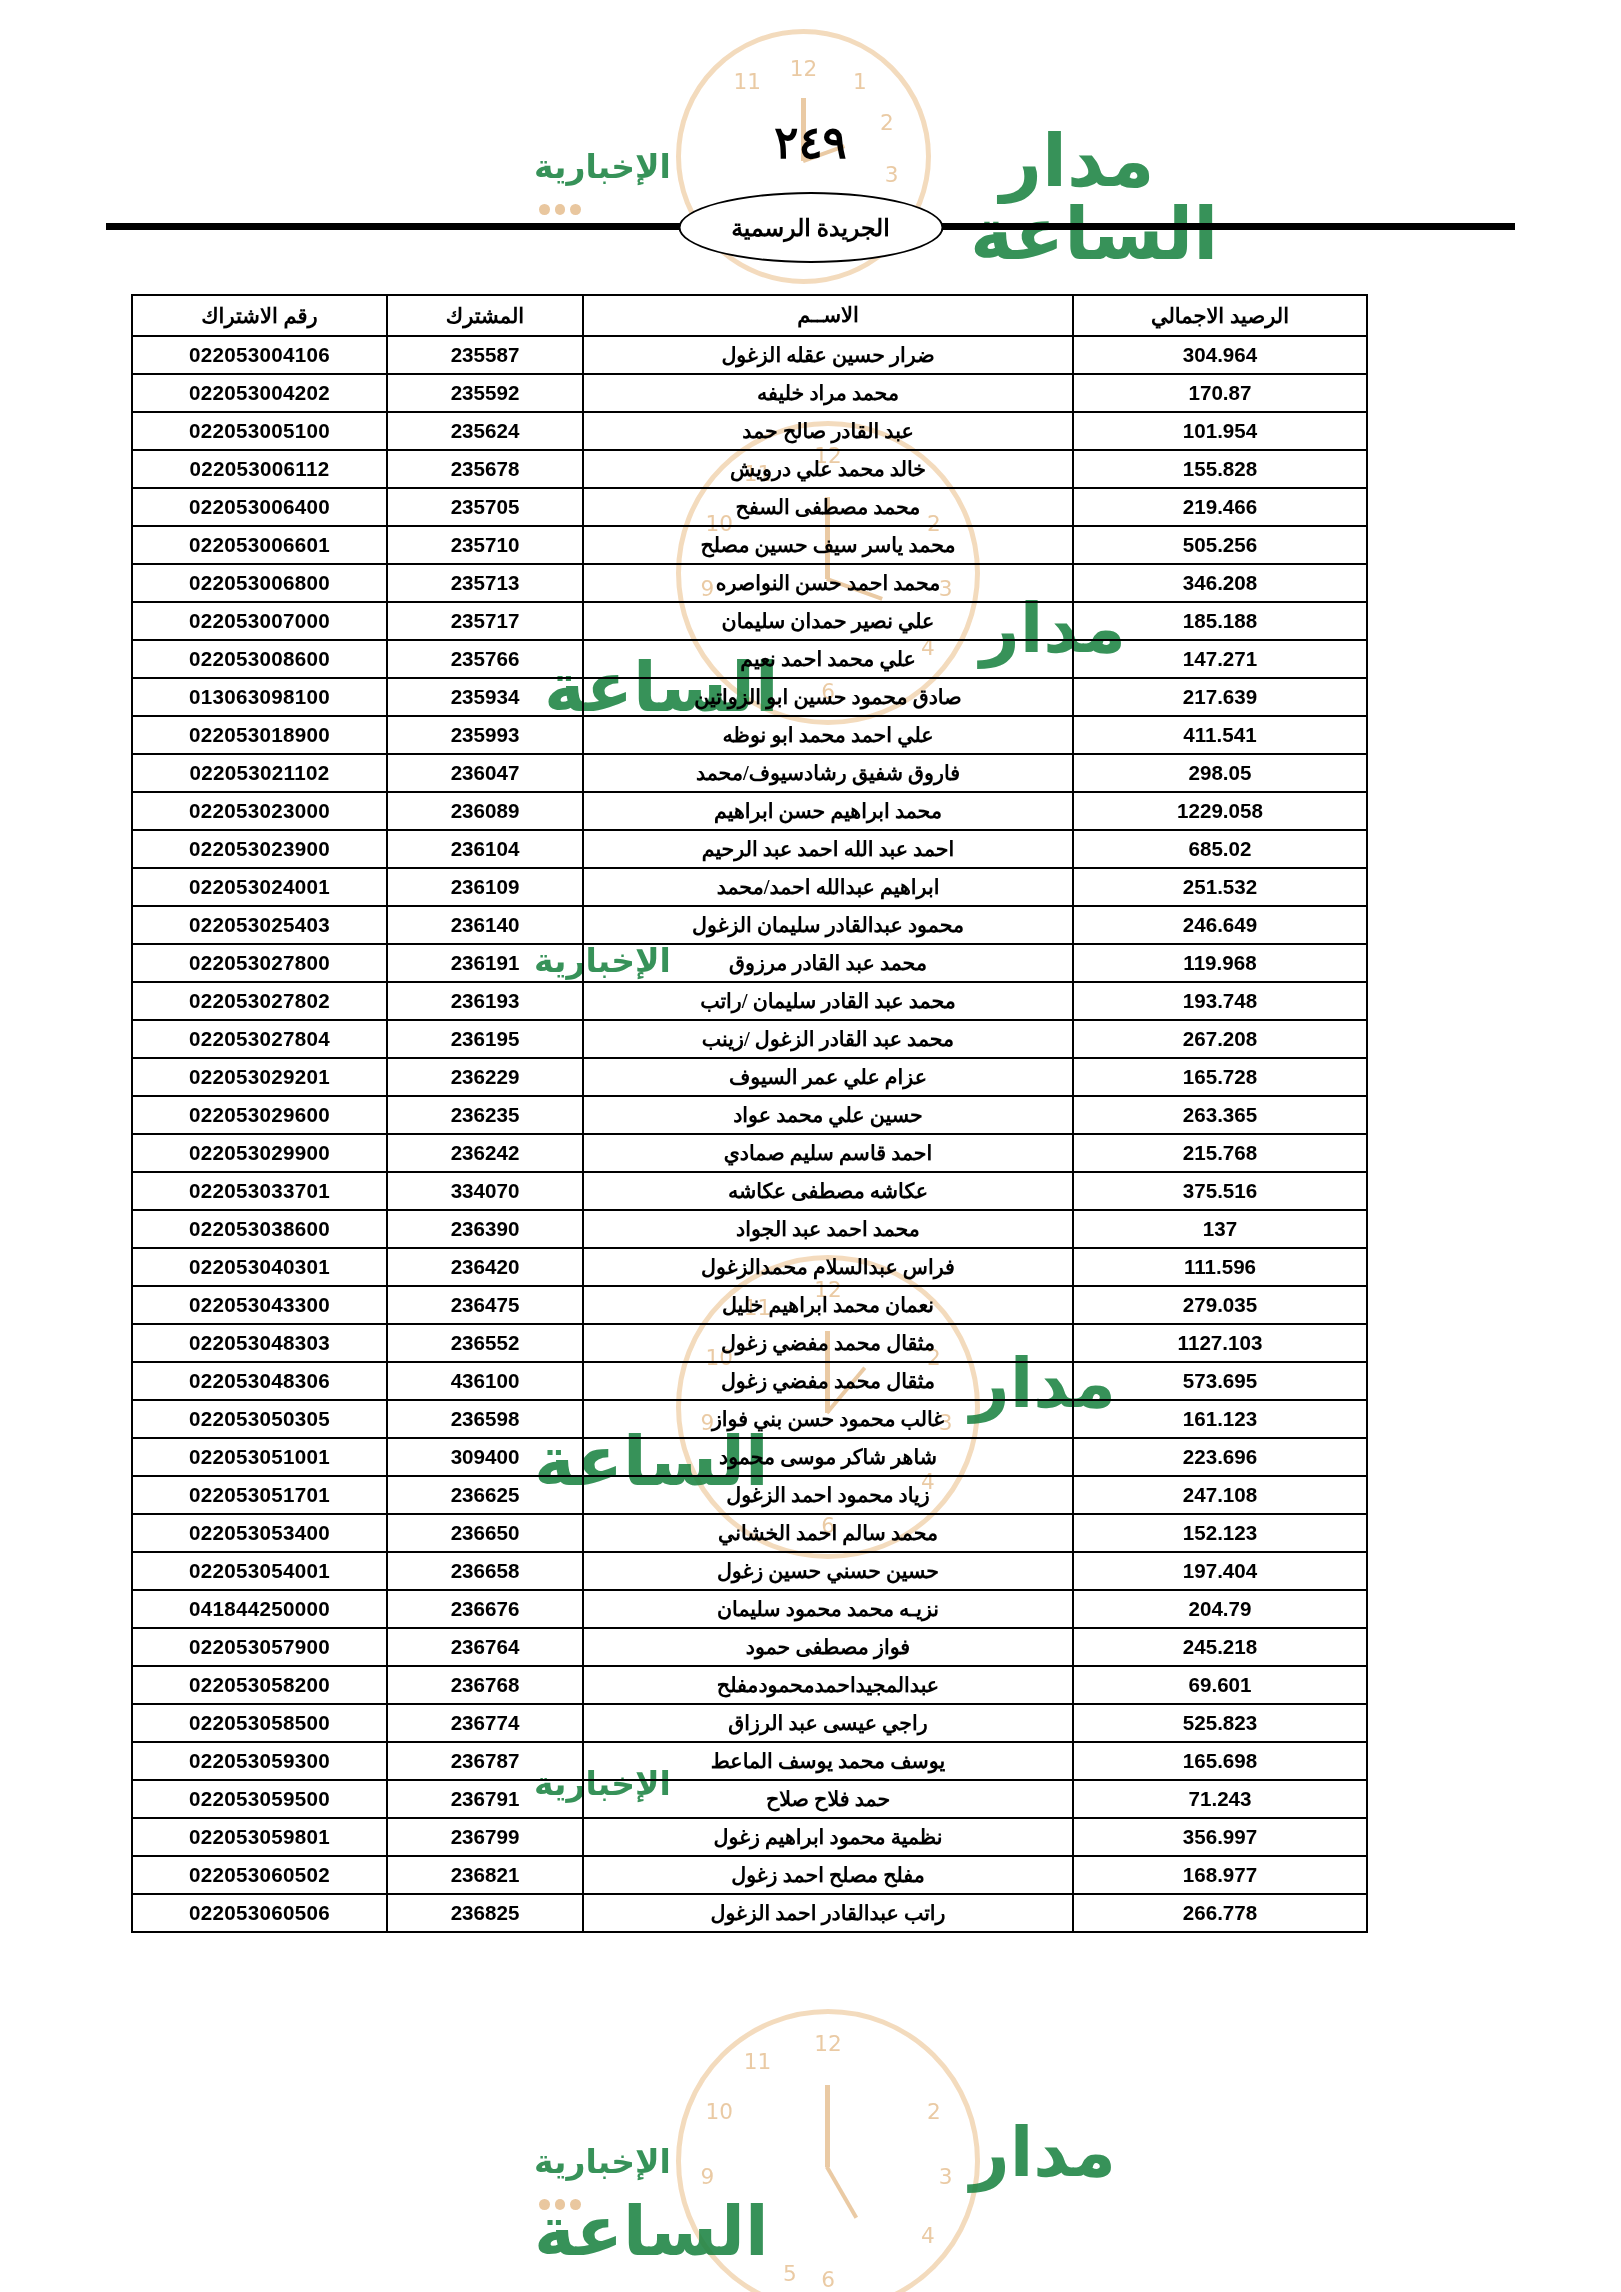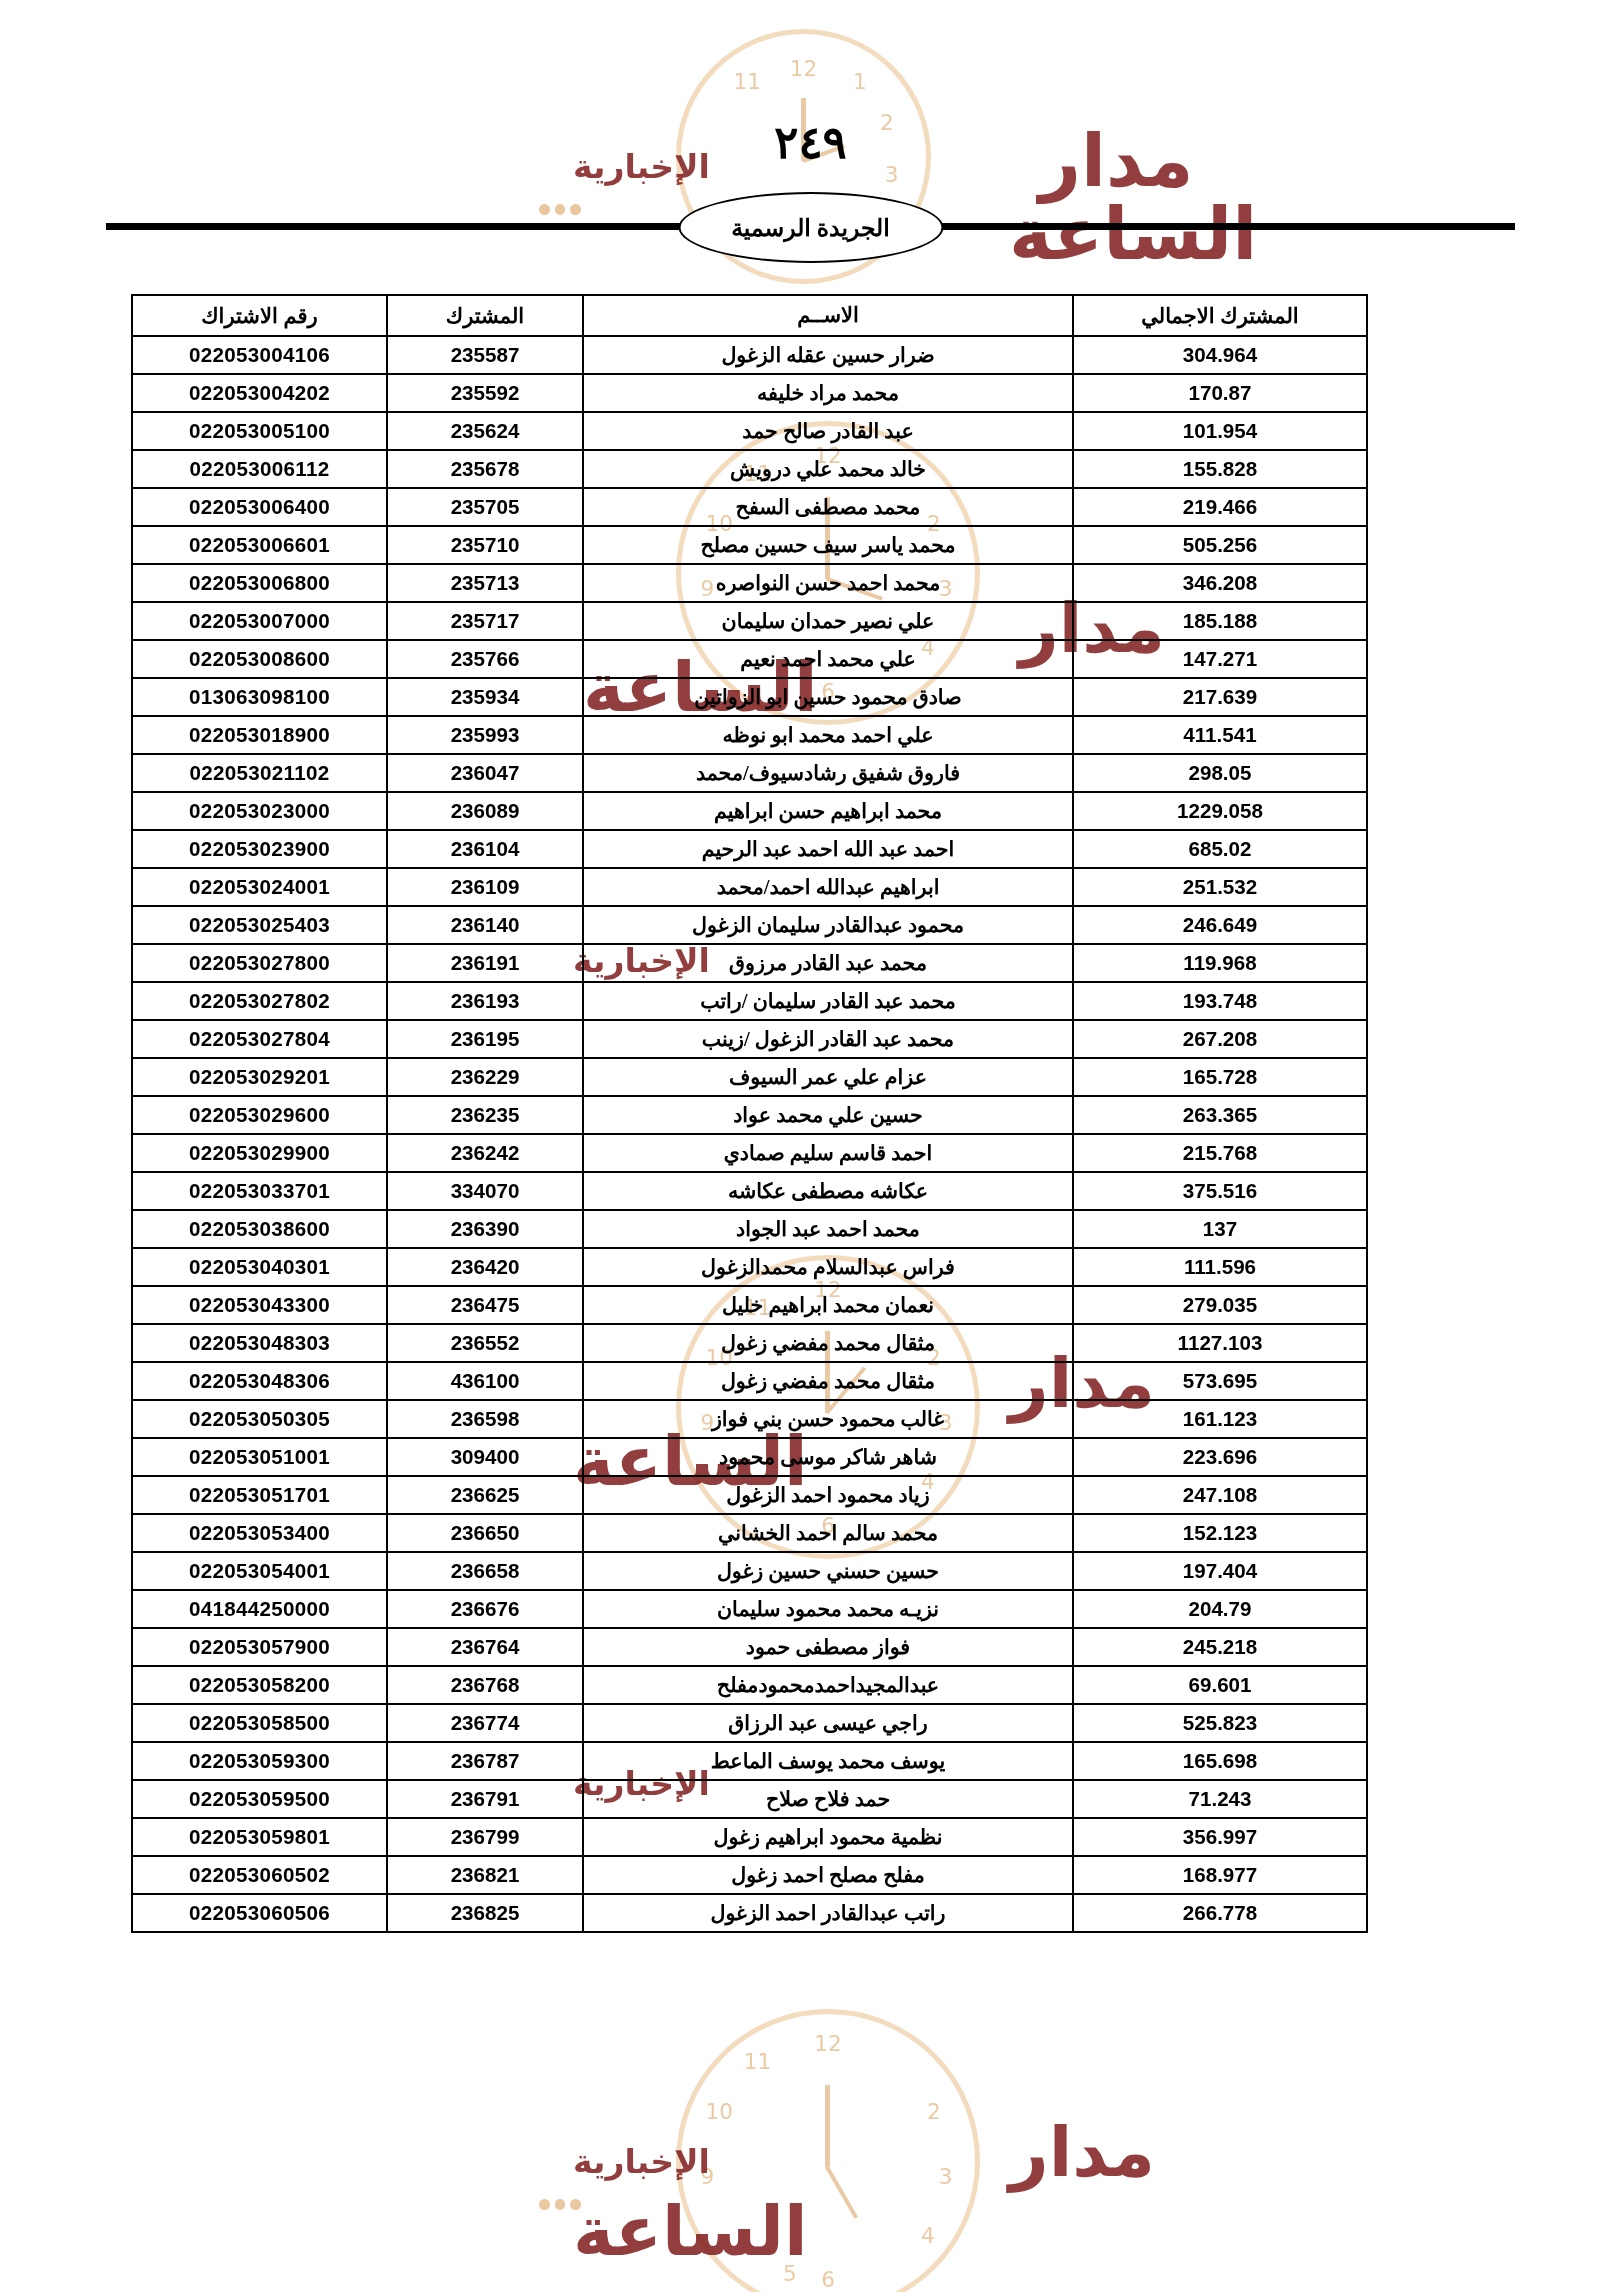--- a/index.html
+++ b/index.html
@@ -36,26 +36,25 @@
     font-size: 21.6px;
     transform: translate(-50%,-50%);
   }
   .wm-clock .hand {
     position: absolute;
     background: #e3b986;
     transform-origin: bottom center;
   }
   .wm-text {
     position: absolute;
-    color: #7f1d1d;
+    color: #15803d;
     font-family: "DejaVu Sans", sans-serif;
     font-weight: bold;
     opacity: .85;
     white-space: nowrap;
-    margin-left: 39px;
   }
   .wm-dots span {
     display: inline-block;
     width: 10.8px; height: 10.8px;
     border-radius: 50%;
     background: #e9c79f;
     margin-left: 4.9px;
   }
 
   
@@ -217,21 +216,21 @@
 <div class="table-wrap">
   <table class="ledger">
     <colgroup>
       <col class="c-total">
       <col class="c-name">
       <col class="c-sub">
       <col class="c-acct">
     </colgroup>
     <thead>
       <tr>
-        <th class="total">المشترك الاجمالي</th>
+        <th class="total">الرصيد الاجمالي</th>
         <th class="name">الاســم</th>
         <th class="sub">المشترك</th>
         <th class="acct">رقم الاشتراك</th>
       </tr>
     </thead>
     <tbody>
         <tr>
           <td class="total">304.964</td>
           <td class="name">ضرار حسين عقله الزغول</td>
           <td class="sub">235587</td>

